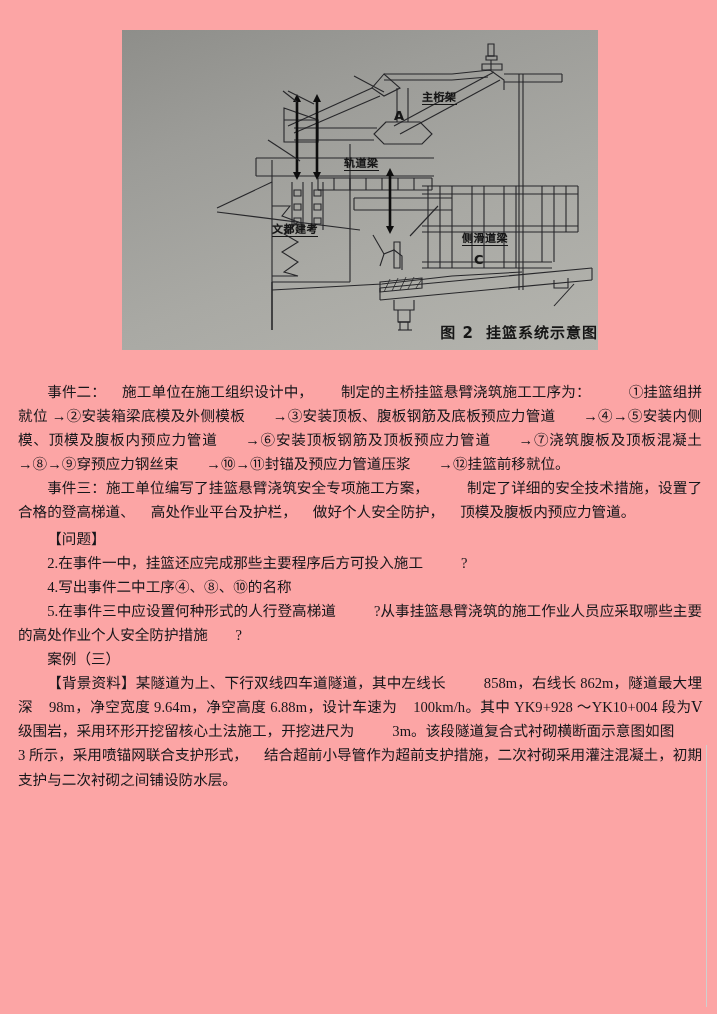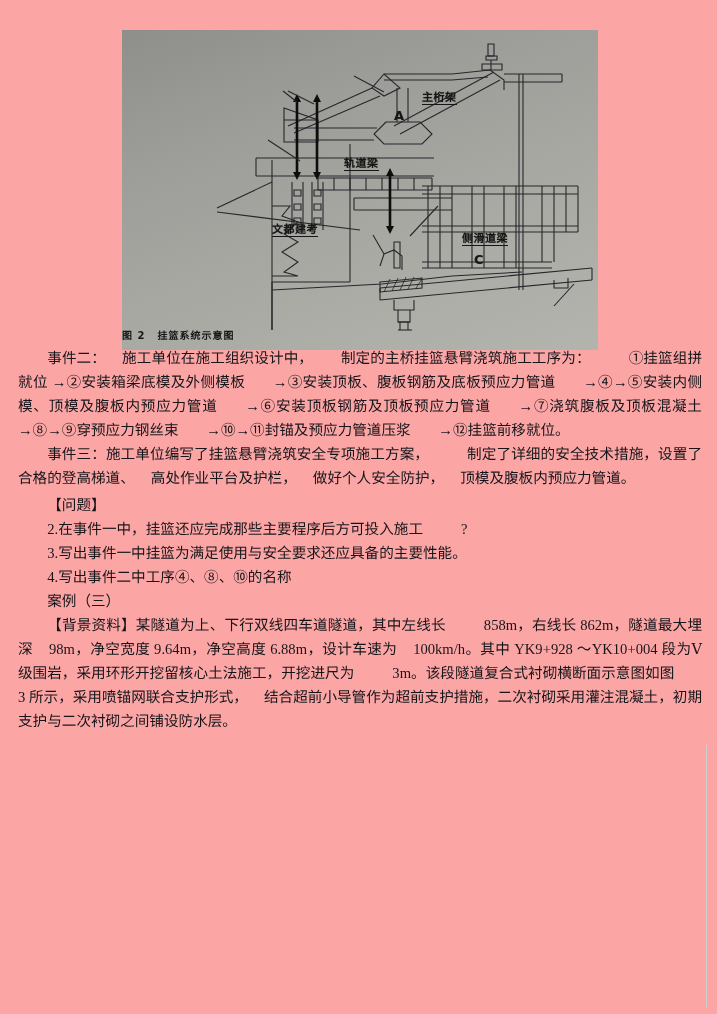--- a/index.html
+++ b/index.html
@@ -50,34 +50,34 @@
     text-shadow: 0 0 1px rgba(0,0,0,.35);
   }
   .fig-label.cjk { font-family: "DejaVu Sans", "Liberation Sans", sans-serif; font-size: 11px; }
   .fig-label.underline { border-bottom: 1.3px solid #161616; padding-bottom: 0px; }
   .fig-label.latin { font-size: 13px; font-weight: 700; }
 
   .fig-caption {
     position: absolute;
     left: 0; right: 0;
     bottom: 8px;
-    text-align: left;
+    text-align: right;
     font-family: "DejaVu Sans", "Liberation Sans", sans-serif;
     font-weight: 700;
-    font-size: 10px;
+    font-size: 15px;
     color: #161616;
     letter-spacing: 1px;
   }
   .fig-caption .gap { display: inline-block; width: 12px; }
 
   
   .body-text {
     position: absolute;
     left: 18px;
-    top: 346px;
+    top: 380px;
     width: 684px;
     font-size: 14.6px;
     line-height: 24.1px;
     text-align: justify;
     text-justify: inter-ideograph;
     color: #16161a;
   }
   .para { margin: 0; text-indent: 2em; }
   .sp { display: inline-block; }
   .sp2 { width: 1.1em; }
@@ -275,24 +275,24 @@
     <p class="para"><span>事件三：</span><span>施工单位编写了挂篮悬臂浇筑安全专项施工方案，</span><span class="sp sp4"></span><span>制定了详细的安全技术措施，设置了合格的登高梯道、</span><span class="sp sp2"></span><span>高处作业平台及护栏，</span><span class="sp sp2"></span><span>做好个人安全防护，</span><span class="sp sp2"></span><span>顶模及腹板内预应力管道。</span></p>
 
     <div class="block-gap-s"></div>
 
     <p class="para kicker">【问题】</p>
 
     <div class="q-list">
 
       <p class="q-item"><span>2.</span><span>在事件一中，挂篮还应完成那些主要程序后方可投入施工</span><span class="sp sp4"></span><span>?</span></p>
 
-      <p class="q-item"><span>3.</span><span>写出事件一中挂篮为满足使用与安全要求还应具备的主要性能。</span></p>
 
       <p class="q-item"><span>4.</span><span>写出事件二中工序④、⑧、⑩的名称</span></p>
 
+      <p class="q-item"><span>5.</span><span>在事件三中应设置何种形式的人行登高梯道</span><span class="sp sp4"></span><span>?从事挂篮悬臂浇筑的施工作业人员应采取哪些主要的高处作业个人安全防护措施</span><span class="sp sp3"></span><span>?</span></p>
     </div>
 
     <p class="para kicker">案例（三）</p>
 
     <p class="para"><span>【背景资料】</span><span>某隧道为上、下行双线四车道隧道，其中左线长</span><span class="sp sp4"></span><span>858m，右线长 862m，隧道最大埋深</span><span class="sp sp2"></span><span>98m，净空宽度 9.64m，净空高度 6.88m，设计车速为</span><span class="sp sp2"></span><span>100km/h。其中 YK9+928 ～YK10+004 段为Ⅴ级围岩，采用环形开挖留核心土法施工，开挖进尺为</span><span class="sp sp4"></span><span>3m。该段隧道复合式衬砌横断面示意图如图</span><span class="sp sp3"></span><span>3 所示，采用喷锚网联合支护形式，</span><span class="sp sp2"></span><span>结合超前小导管作为超前支护措施，二次衬砌采用灌注混凝土，初期支护与二次衬砌之间铺设防水层。</span></p>
 
   </div>
 
   <div class="edge-artifact"></div>
 </div>

